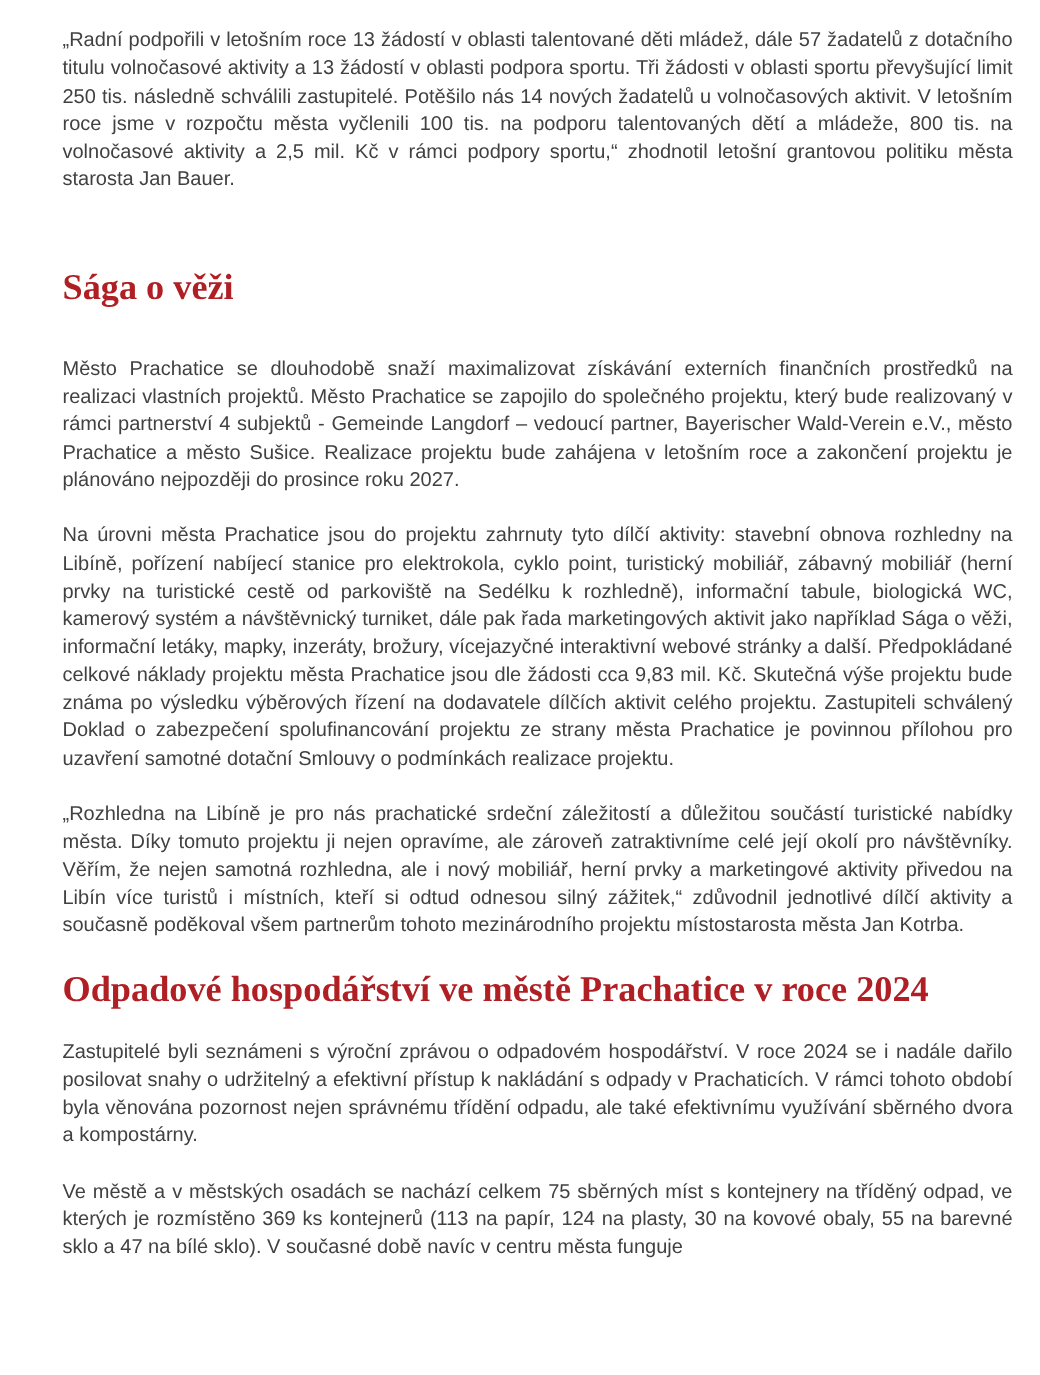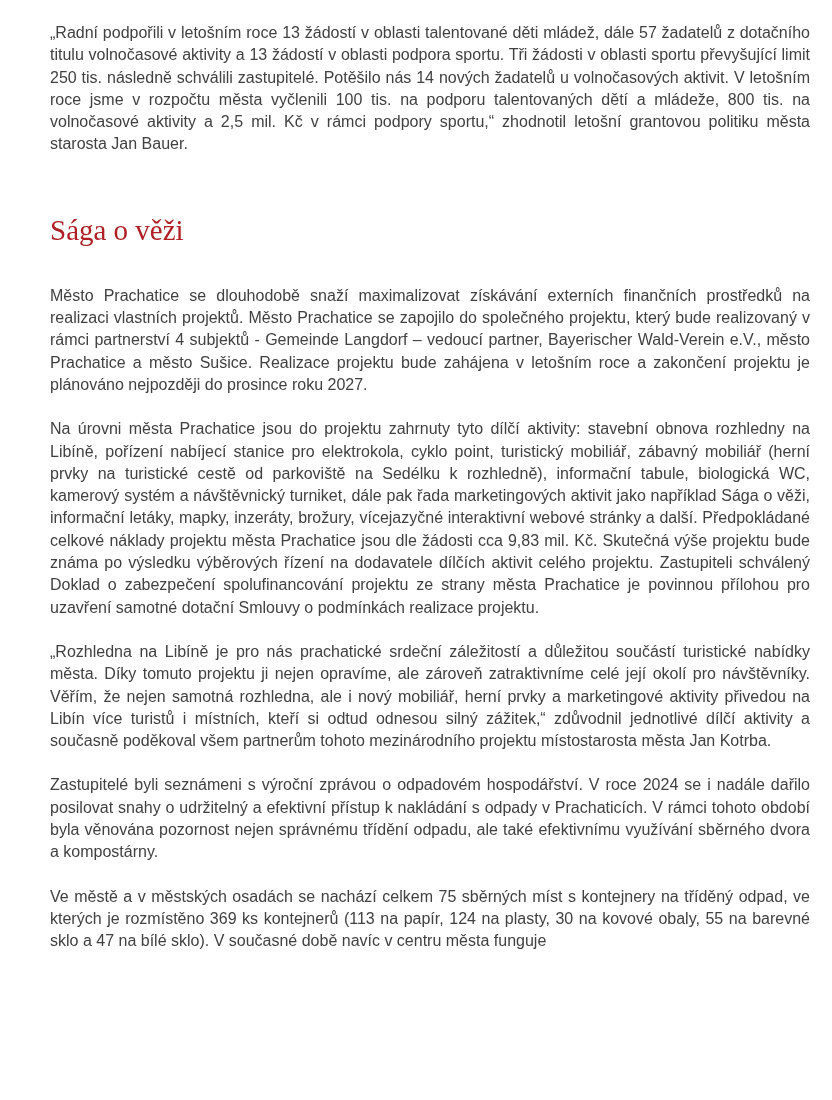--- a/index.html
+++ b/index.html
@@ -27,21 +27,21 @@
   .para {
     font-family: "Liberation Sans", sans-serif;
     font-size: 16px;
     line-height: 22.3px;
     color: var(--text-color);
     text-align: justify;
     margin: 0 0 22px 0;
   }
   .heading {
     font-family: "Liberation Serif", serif;
-    font-weight: 400;
+    font-weight: 700;
     font-size: 29px;
     line-height: 33px;
     color: var(--heading-color);
     margin: 0;
   }
   .heading-saga {
     margin: 58px 0 38px 0;
   }
   .heading-odpady {
     margin: 24px 0 22px 0;
@@ -56,19 +56,20 @@
     <p class="para">„Radní podpořili v letošním roce 13 žádostí v oblasti talentované děti mládež, dále 57 žadatelů z dotačního titulu volnočasové aktivity a 13 žádostí v oblasti podpora sportu. Tři žádosti v oblasti sportu převyšující limit 250 tis. následně schválili zastupitelé. Potěšilo nás 14 nových žadatelů u volnočasových aktivit. V letošním roce jsme v rozpočtu města vyčlenili 100 tis. na podporu talentovaných dětí a mládeže, 800 tis. na volnočasové aktivity a 2,5 mil. Kč v rámci podpory sportu,“ zhodnotil letošní grantovou politiku města starosta Jan Bauer.</p>
 
     <h2 class="heading heading-saga">Sága o věži</h2>
 
     <p class="para">Město Prachatice se dlouhodobě snaží maximalizovat získávání externích finančních prostředků na realizaci vlastních projektů. Město Prachatice se zapojilo do společného projektu, který bude realizovaný v rámci partnerství 4 subjektů - Gemeinde Langdorf – vedoucí partner, Bayerischer Wald-Verein e.V., město Prachatice a město Sušice. Realizace projektu bude zahájena v letošním roce a zakončení projektu je plánováno nejpozději do prosince roku 2027.</p>
 
     <p class="para">Na úrovni města Prachatice jsou do projektu zahrnuty tyto dílčí aktivity: stavební obnova rozhledny na Libíně, pořízení nabíjecí stanice pro elektrokola, cyklo point, turistický mobiliář, zábavný mobiliář (herní prvky na turistické cestě od parkoviště na Sedélku k rozhledně), informační tabule, biologická WC, kamerový systém a návštěvnický turniket, dále pak řada marketingových aktivit jako například Sága o věži, informační letáky, mapky, inzeráty, brožury, vícejazyčné interaktivní webové stránky a další. Předpokládané celkové náklady projektu města Prachatice jsou dle žádosti cca 9,83 mil. Kč. Skutečná výše projektu bude známa po výsledku výběrových řízení na dodavatele dílčích aktivit celého projektu. Zastupiteli schválený Doklad o zabezpečení spolufinancování projektu ze strany města Prachatice je povinnou přílohou pro uzavření samotné dotační Smlouvy o podmínkách realizace projektu.</p>
 
     <p class="para">„Rozhledna na Libíně je pro nás prachatické srdeční záležitostí a důležitou součástí turistické nabídky města. Díky tomuto projektu ji nejen opravíme, ale zároveň zatraktivníme celé její okolí pro návštěvníky. Věřím, že nejen samotná rozhledna, ale i nový mobiliář, herní prvky a marketingové aktivity přivedou na Libín více turistů i místních, kteří si odtud odnesou silný zážitek,“ zdůvodnil jednotlivé dílčí aktivity a současně poděkoval všem partnerům tohoto mezinárodního projektu místostarosta města Jan Kotrba.</p>
 
+    <h2 class="heading heading-odpady">Odpadové hospodářství ve městě Prachatice v roce 2024</h2>
 
     <p class="para">Zastupitelé byli seznámeni s výroční zprávou o odpadovém hospodářství. V roce 2024 se i nadále dařilo posilovat snahy o udržitelný a efektivní přístup k nakládání s odpady v Prachaticích. V rámci tohoto období byla věnována pozornost nejen správnému třídění odpadu, ale také efektivnímu využívání sběrného dvora a kompostárny.</p>
 
     <p class="para">Ve městě a v městských osadách se nachází celkem 75 sběrných míst s kontejnery na tříděný odpad, ve kterých je rozmístěno 369 ks kontejnerů (113 na papír, 124 na plasty, 30 na kovové obaly, 55 na barevné sklo a 47 na bílé sklo). V současné době navíc v centru města funguje</p>
 
   </article>
 </div>
 
 </body></html>

